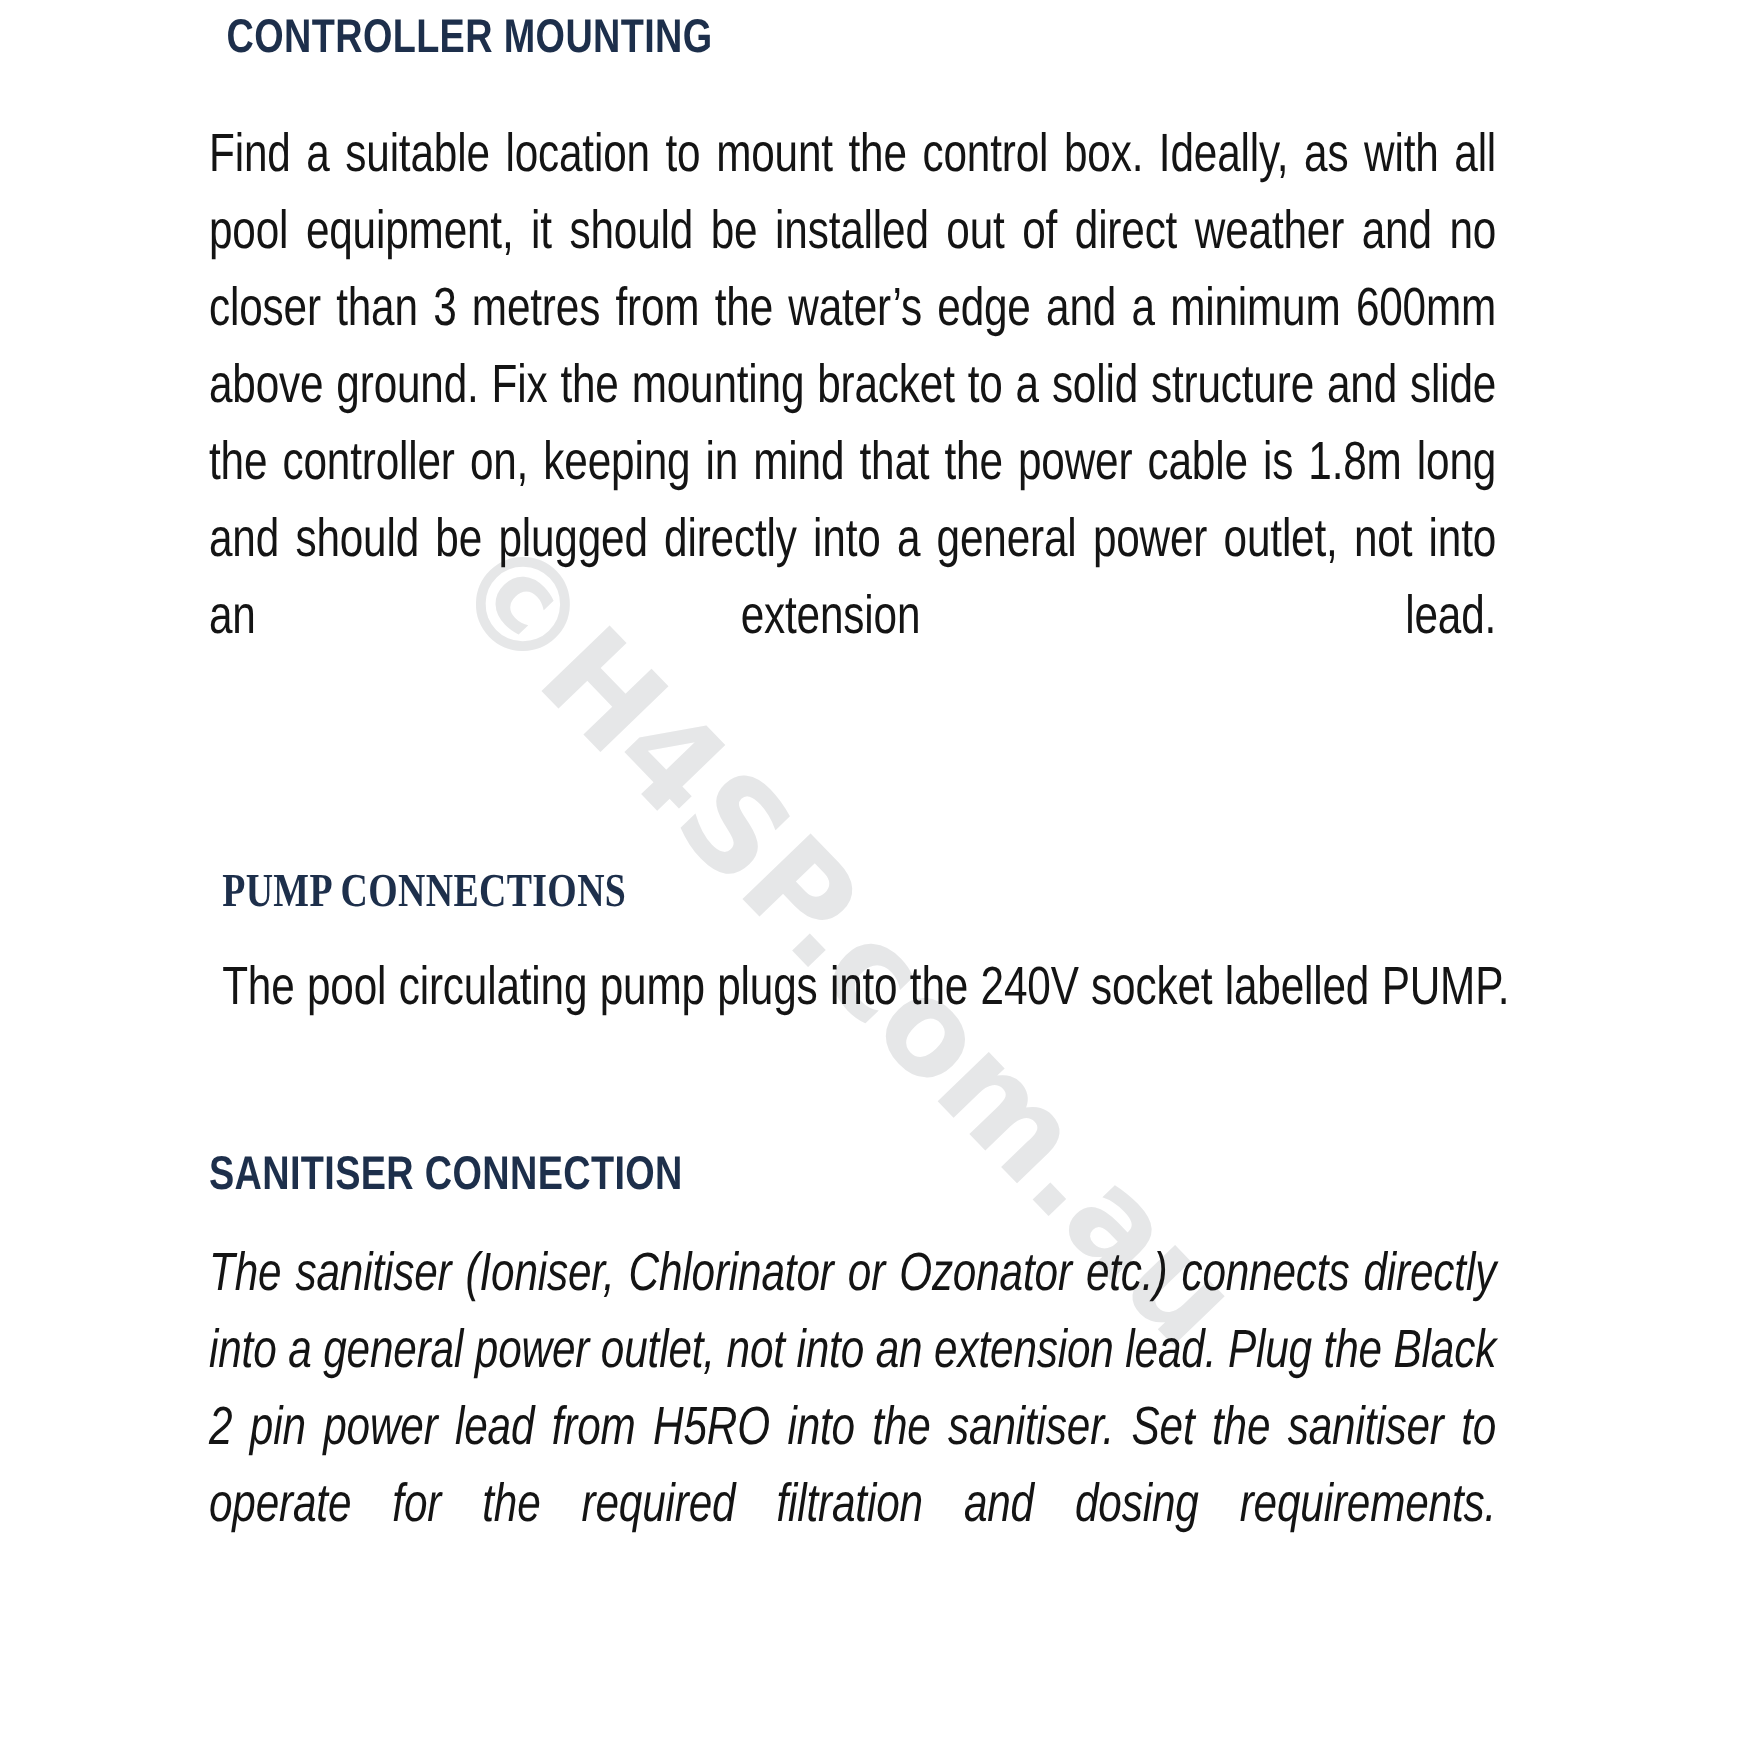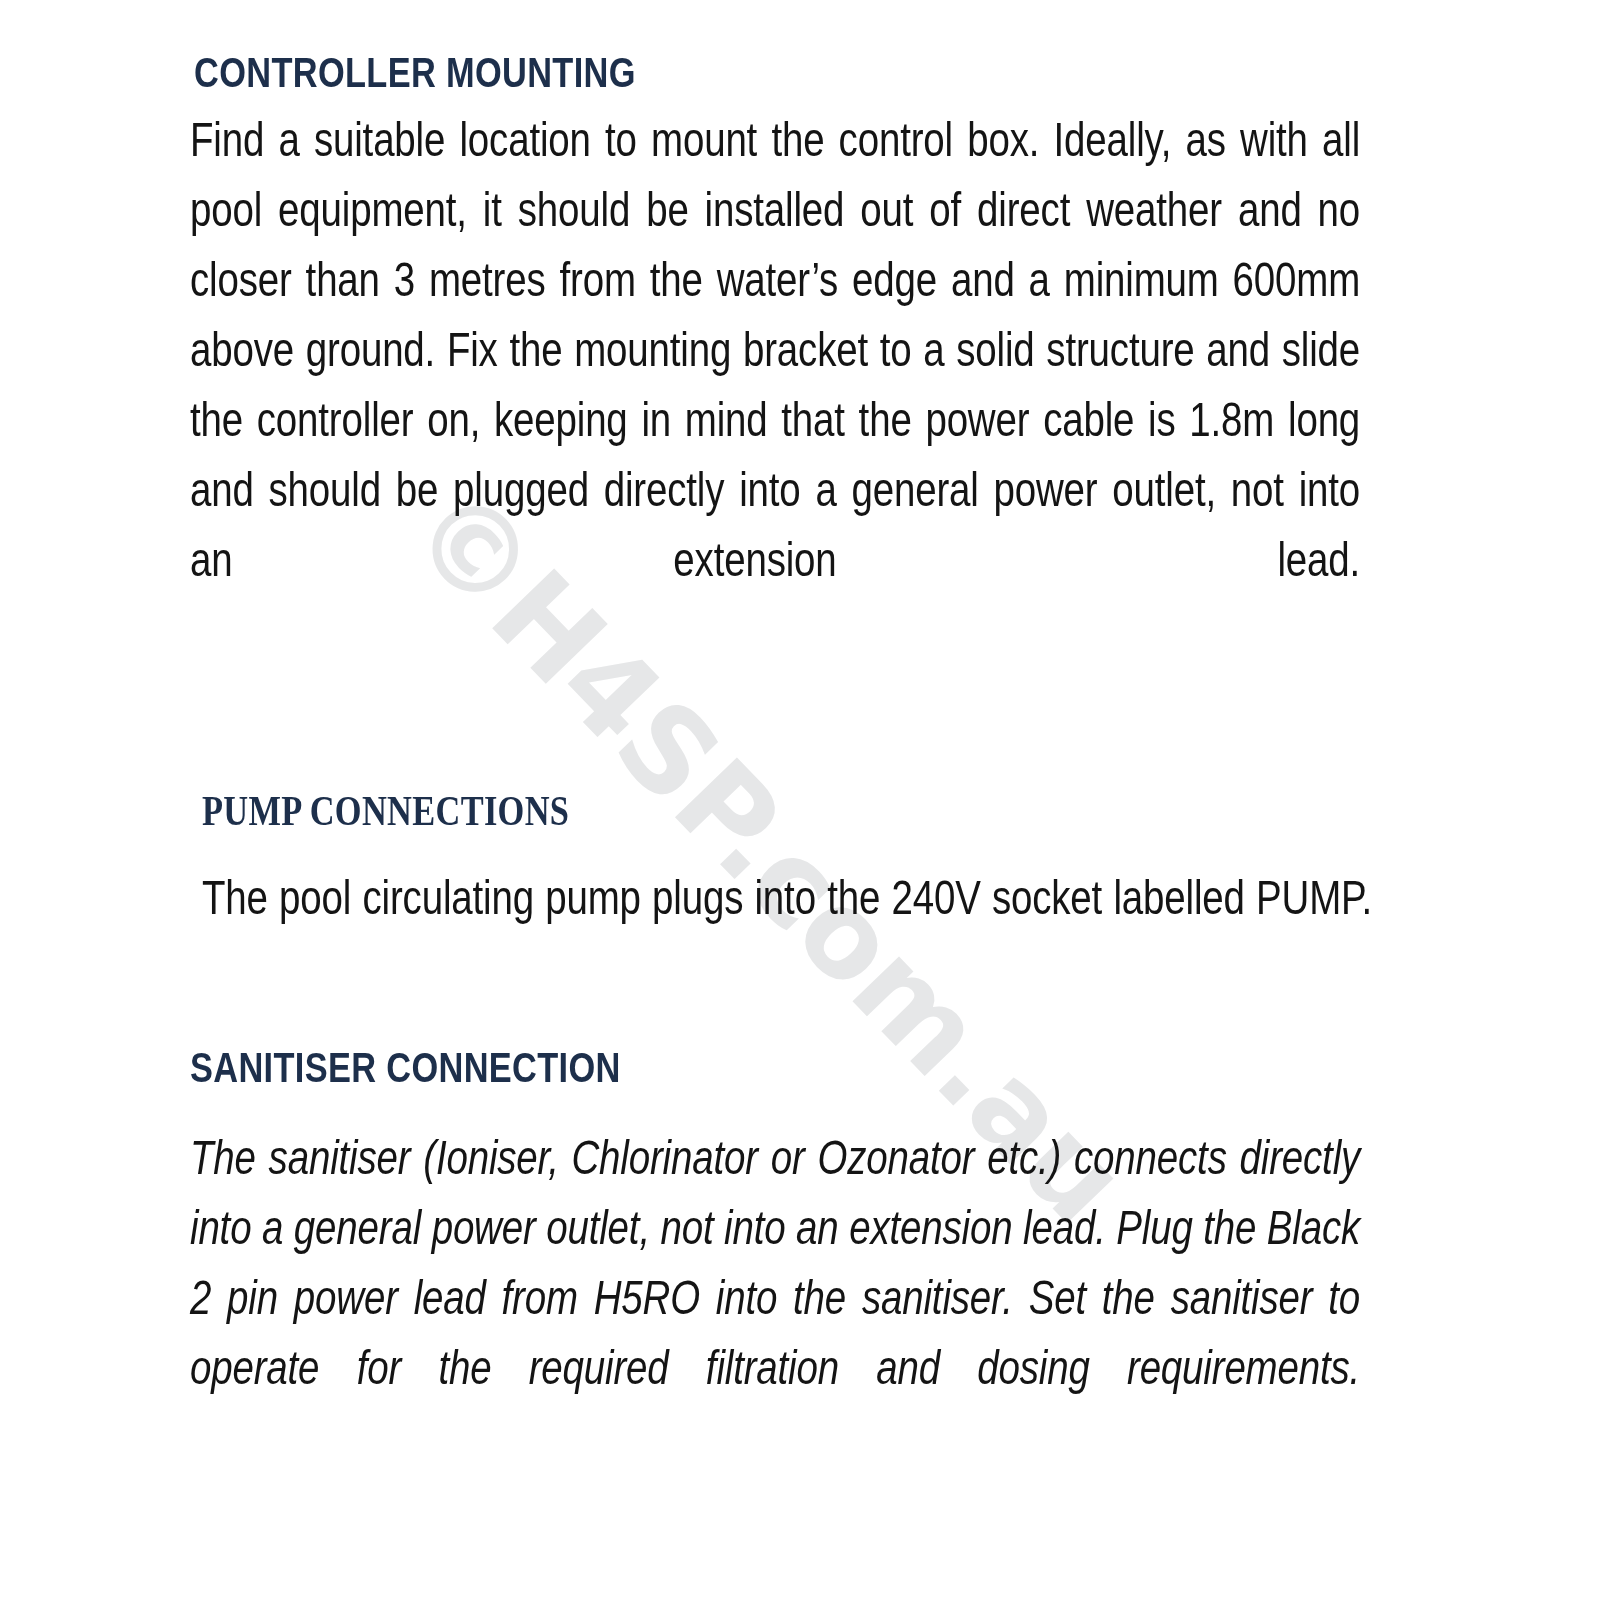--- a/index.html
+++ b/index.html
@@ -73,21 +73,21 @@
     transform: scaleX(0.785);
     transform-origin: left top;
     width: 127.4%;
   }
 
   .para.last-natural {
     text-align-last: justify;
   }
 
   
-  .block-h1 { position: absolute; top: 8px;    left: 4px; margin-top: 39px; }
+  .block-h1 { position: absolute; top: 8px;    left: 16px; }
   .block-p1 { position: absolute; top: 104px;  left: 0; width: 1170px; }
   .block-h2 { position: absolute; top: 786px;  left: 12px; font-family: Liberation Serif, serif; }
   .block-p2 { position: absolute; top: 862px;  left: 12px; width: 1170px; }
   .block-h3 { position: absolute; top: 1042px; left: 0; }
   .block-p3 { position: absolute; top: 1122px; left: 0; width: 1170px; font-style: italic; }
 </style>
 </head>
 <body>
 
 <div id="page">

